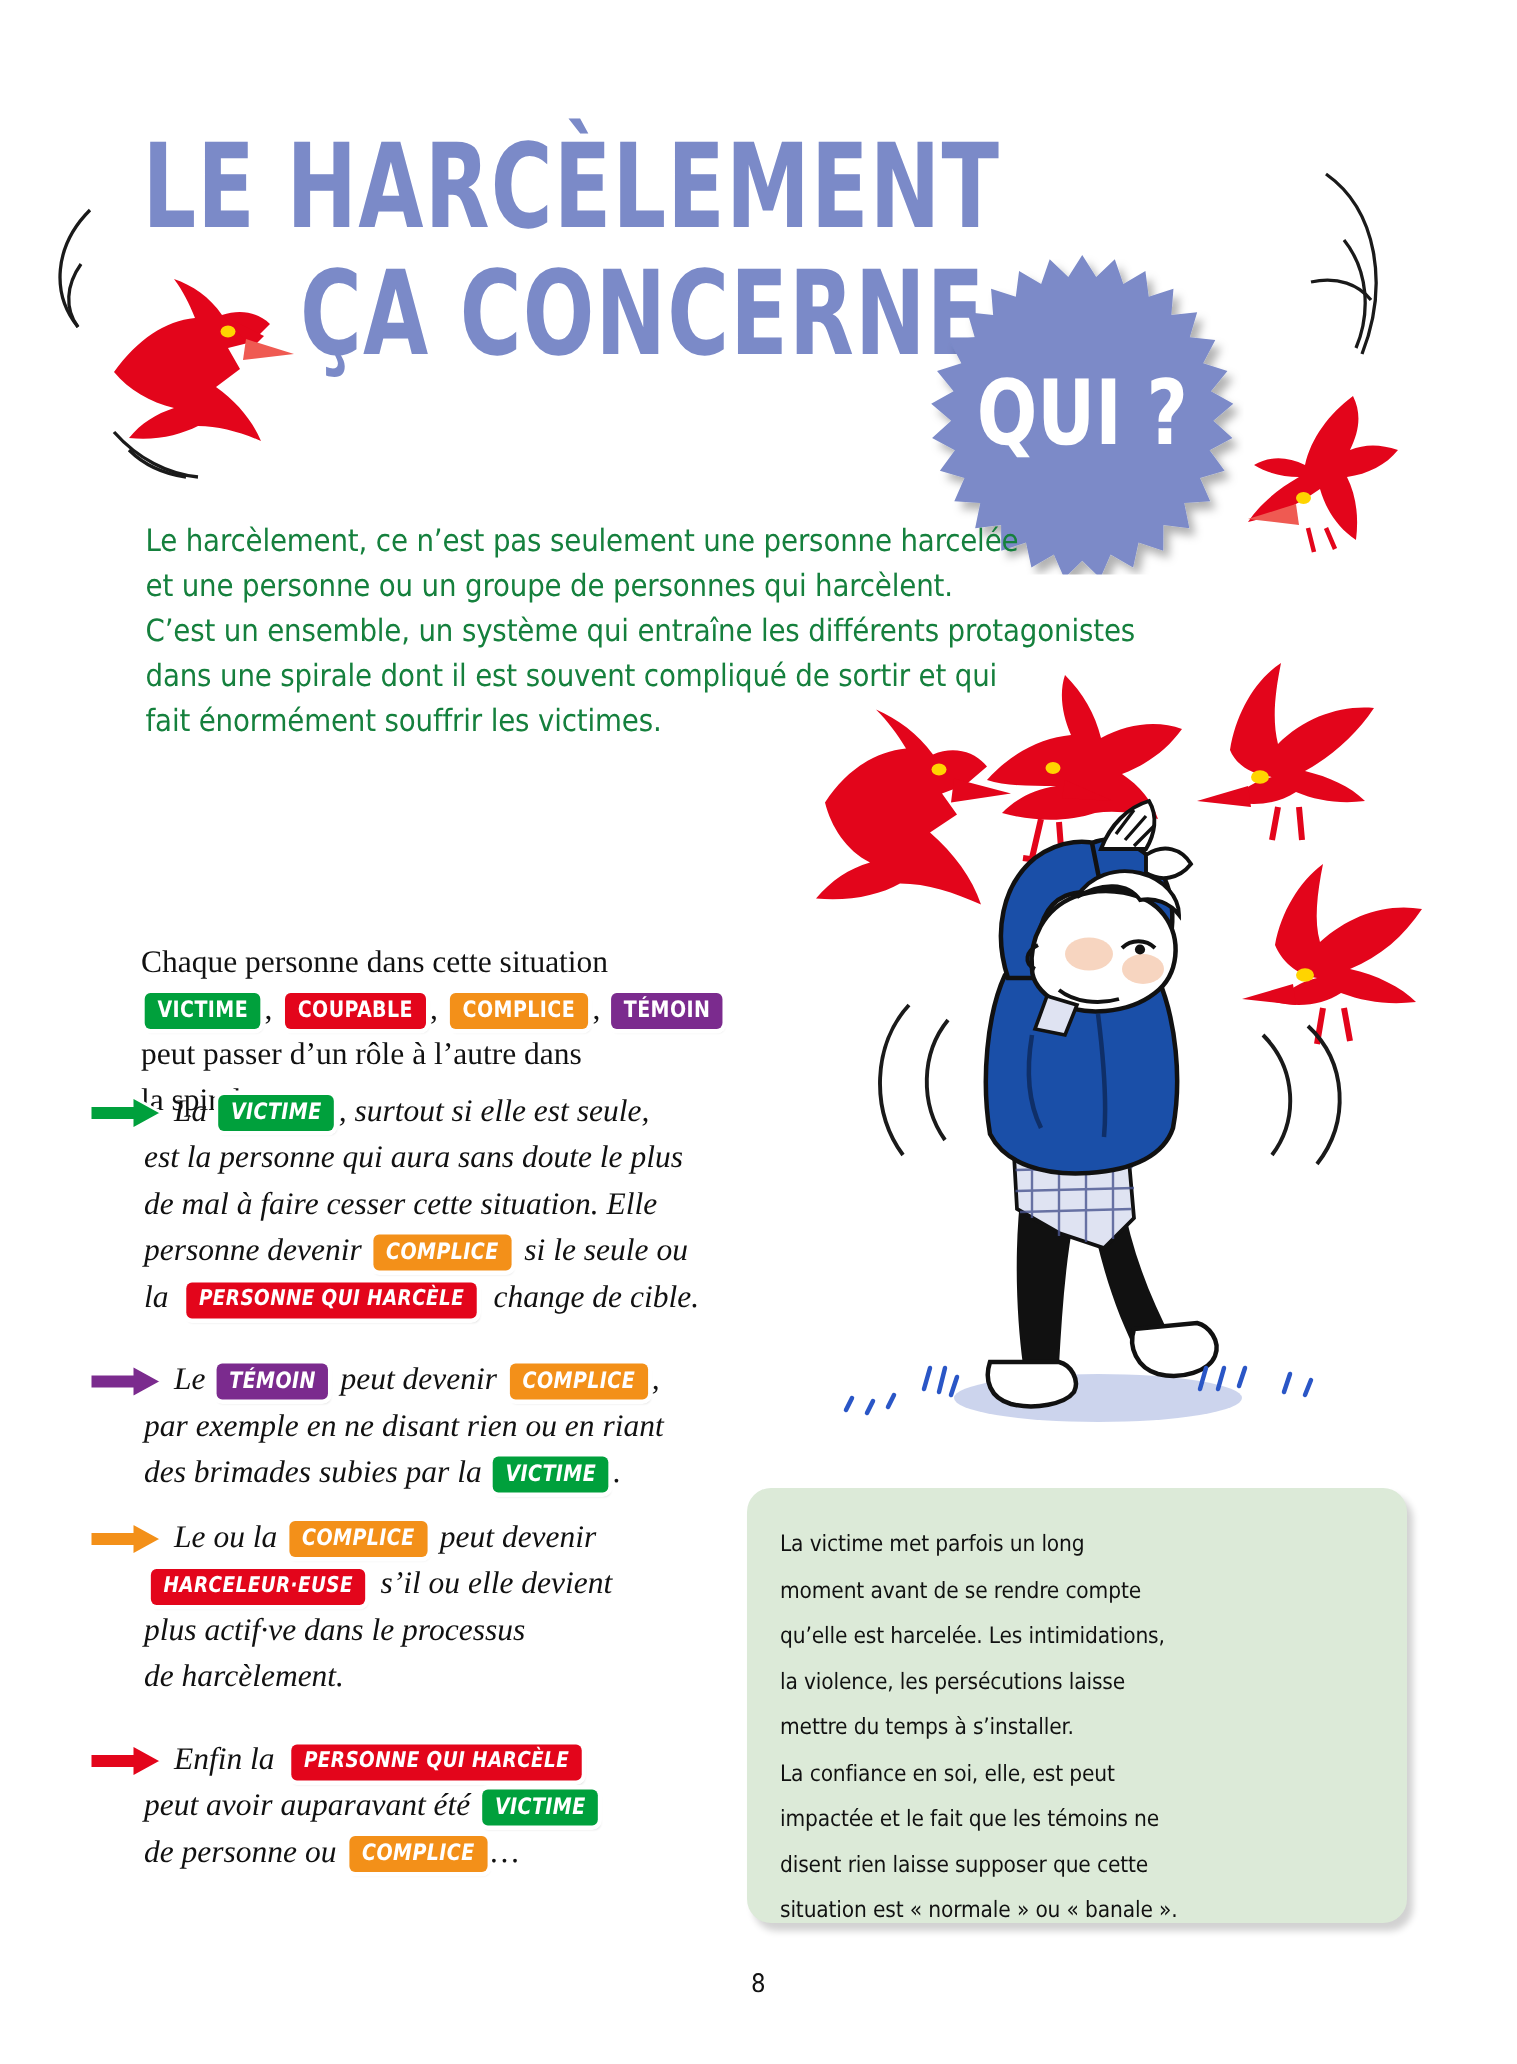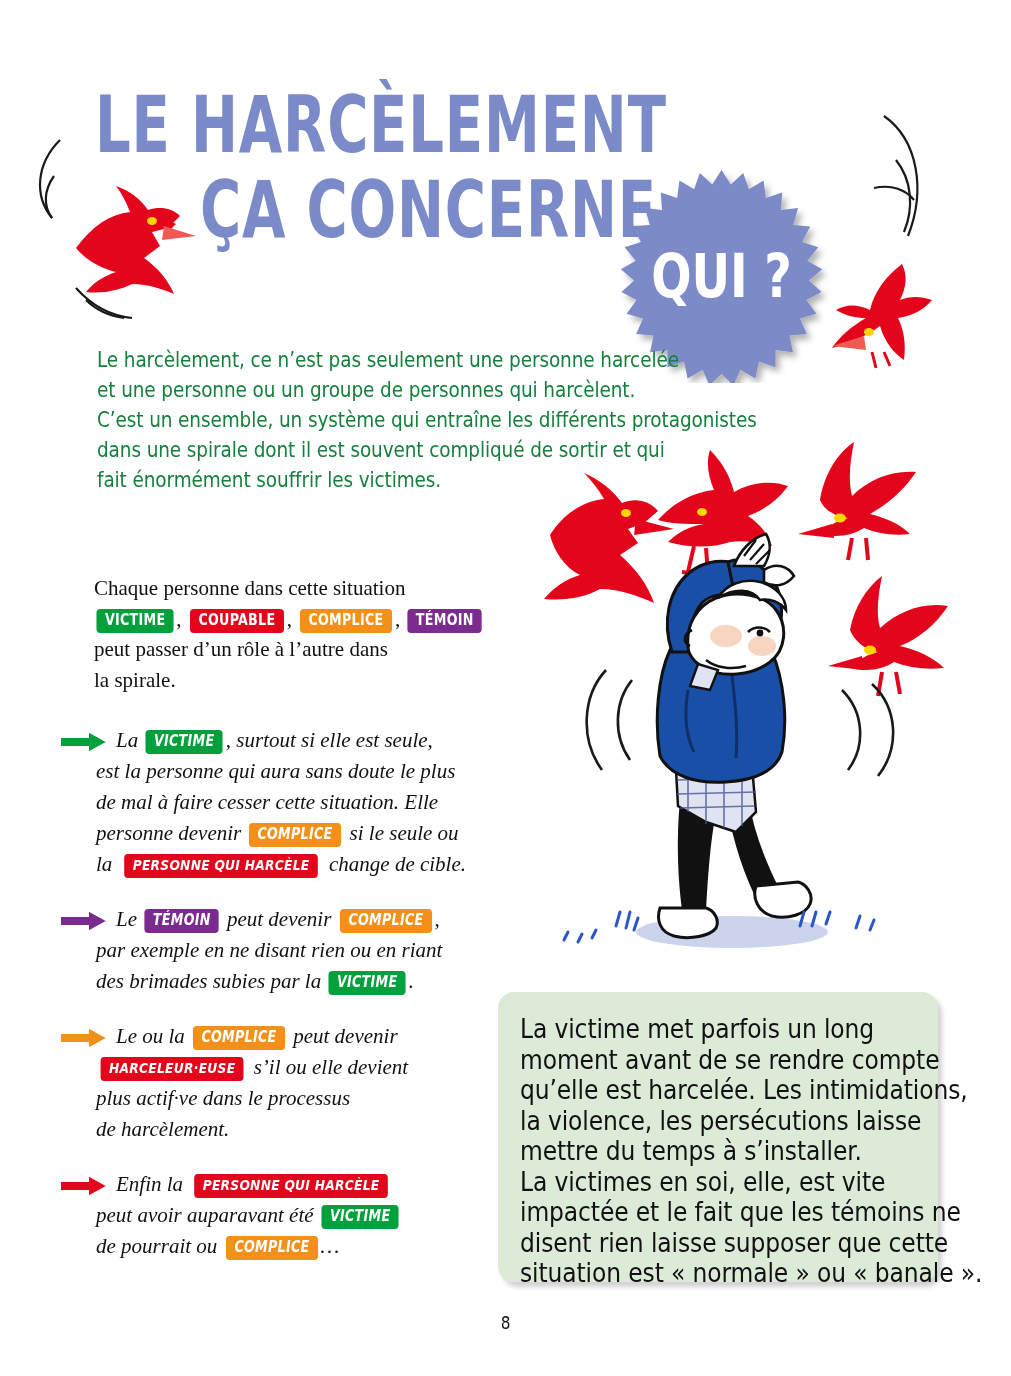--- a/index.html
+++ b/index.html
@@ -44,21 +44,21 @@
   .intro{
     position:absolute;left:97px;top:345px;width:790px;
     font-family:"DejaVu Sans Condensed","Liberation Sans Narrow","Liberation Sans",sans-serif;
     font-size:20.5px;line-height:30px;color:#15803d;
     letter-spacing:-0.1px;
   }
   .intro div{white-space:nowrap;}
 
   
   .lead{
-    position:absolute;left:94px;top:573px;width:420px;
+    position:absolute;left:94px;top:626px;width:420px;
     font-family:"Liberation Serif",serif;font-size:21px;line-height:31px;color:#111;
   }
   .bullets{position:absolute;left:58px;top:725px;width:460px;font-style:italic;}
   .bullet{position:relative;margin-bottom:22px;}
   .bullet .arrow{position:absolute;left:0;top:4px;width:52px;height:26px;}
   .bullet .btext{
     font-family:"Liberation Serif",serif;font-size:21px;line-height:31px;color:#111;
     padding-left:0;
   }
   .bullet p{margin:0;padding-left:38px;}
@@ -90,21 +90,21 @@
   
   .callout{
     position:absolute;left:498px;top:992px;width:440px;height:290px;
     background:#dcead8;
     border-radius:16px;
     box-shadow:4px 5px 5px rgba(0,0,0,0.18);
   }
   .callout-inner{
     padding:22px 24px 0 22px;
     font-family:"DejaVu Sans Condensed","Liberation Sans Narrow","Liberation Sans",sans-serif;
-    font-size:26px;line-height:30.5px;color:#111;
+    font-size:15px;line-height:30.5px;color:#111;
     letter-spacing:-0.1px;
   }
   .callout-inner div{white-space:nowrap;}
 
   
   .illus{position:absolute;left:520px;top:440px;width:470px;height:560px;}
   .illus svg{display:block;}
 
   
   .decor{position:absolute;left:0;top:0;width:1011px;height:1376px;pointer-events:none;}
@@ -210,21 +210,21 @@
       </svg>
       <div class="btext">
         <p class="l1"><span>La </span><span class="tag green">VICTIME</span><span>, surtout si elle est seule,</span></p>
         <p>est la personne qui aura sans doute le plus</p>
         <p>de mal à faire cesser cette situation. Elle</p>
         <p><span>personne devenir </span><span class="tag orange">COMPLICE</span><span> si le seule ou</span></p>
         <p><span>la </span><span class="tag red sm">PERSONNE QUI HARCÈLE</span><span> change de cible.</span></p>
       </div>
     </div>
 
-    <div class="bullet" style="margin-bottom:24px;">
+    <div class="bullet" style="margin-bottom:12px;">
       <svg class="arrow" viewBox="0 0 52 26">
         <path d="M2 8 L30 8 L30 2 L50 13 L30 24 L30 18 L2 18 Z" fill="#7b2b8e" stroke="#ffffff" stroke-width="2"></path>
       </svg>
       <div class="btext">
         <p class="l1"><span>Le </span><span class="tag purple">TÉMOIN</span><span> peut devenir </span><span class="tag orange">COMPLICE</span><span>,</span></p>
         <p>par exemple en ne disant rien ou en riant</p>
         <p><span>des brimades subies par la </span><span class="tag green">VICTIME</span><span>.</span></p>
       </div>
     </div>
 
@@ -240,21 +240,21 @@
       </div>
     </div>
 
     <div class="bullet">
       <svg class="arrow" viewBox="0 0 52 26">
         <path d="M2 8 L30 8 L30 2 L50 13 L30 24 L30 18 L2 18 Z" fill="#e3051b" stroke="#ffffff" stroke-width="2"></path>
       </svg>
       <div class="btext">
         <p class="l1"><span>Enfin la </span><span class="tag red sm">PERSONNE QUI HARCÈLE</span></p>
         <p><span>peut avoir auparavant été </span><span class="tag green">VICTIME</span></p>
-        <p><span>de pourrait ou </span><span class="tag orange">COMPLICE</span><span>…</span></p>
+        <p><span>de personne ou </span><span class="tag orange">COMPLICE</span><span>…</span></p>
       </div>
     </div>
   </div>
 
   <div class="illus">
     <svg width="470" height="560" viewBox="0 0 470 560">
 
       <g transform="translate(20,55)">
         <path d="M10 40 C24 18 44 6 64 4 C58 -6 52 -14 44 -22 C58 -16 72 -6 82 8
                  C96 2 110 6 118 16 L104 28 L88 34 L98 48 L80 60
@@ -370,21 +370,21 @@
     </svg>
   </div>
 
   <div class="callout">
     <div class="callout-inner">
       <div>La victime met parfois un long</div>
       <div>moment avant de se rendre compte</div>
       <div>qu’elle est harcelée. Les intimidations,</div>
       <div>la violence, les persécutions laisse</div>
       <div>mettre du temps à s’installer.</div>
-      <div>La victimes en soi, elle, est vite</div>
+      <div>La confiance en soi, elle, est peut</div>
       <div>impactée et le fait que les témoins ne</div>
       <div>disent rien laisse supposer que cette</div>
       <div>situation est « normale » ou « banale ».</div>
     </div>
   </div>
 
   <div class="pagenum">8</div>
 
 </div>
 

